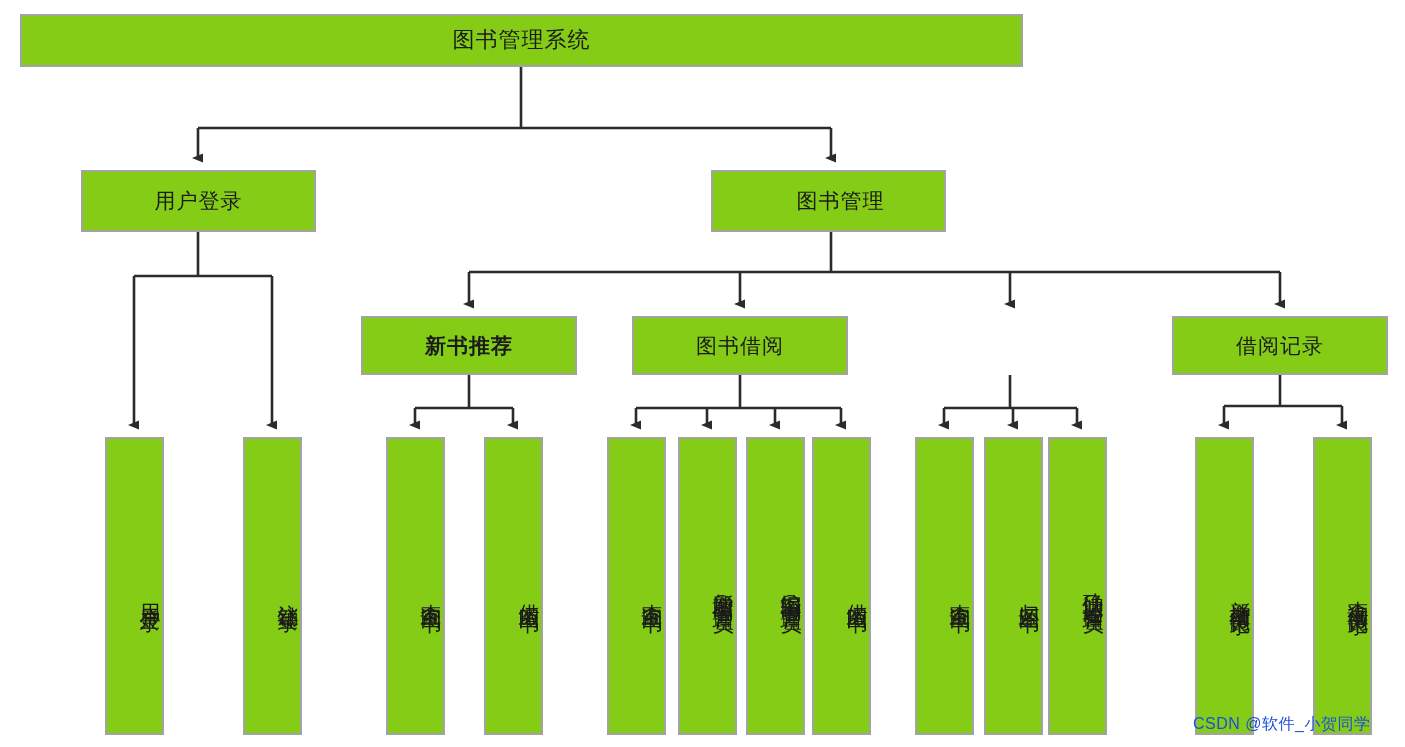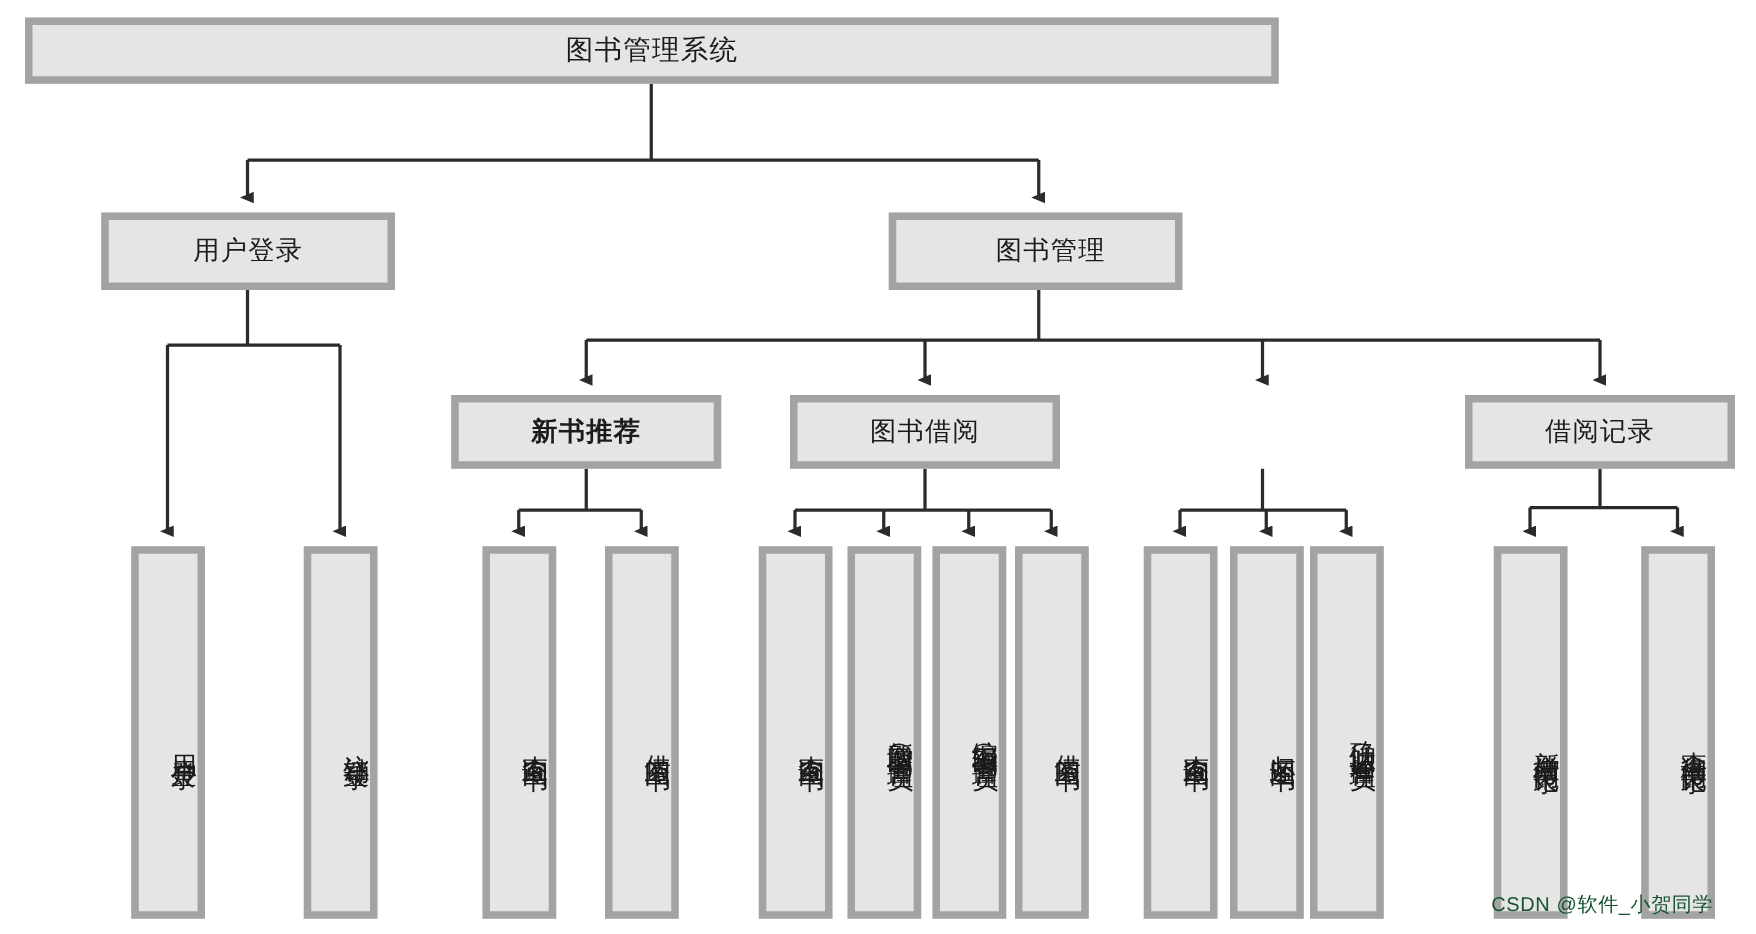--- a/index.html
+++ b/index.html
@@ -21,22 +21,22 @@
     position: absolute;
     left: 0;
     top: 0;
     width: 1405px;
     height: 747px;
     pointer-events: none;
   }
   .node {
     position: absolute;
     box-sizing: border-box;
-    background: #e5e5e5;
-    border: 6px solid #a3a3a3;
+    background: #84cc16;
+    border: 2px solid #a3a3a3;
     display: flex;
     align-items: center;
     justify-content: center;
     color: #1b1b1b;
     text-align: center;
   }
   .node.horiz {
     font-size: 21px;
     letter-spacing: 1px;
     line-height: 1.2;
@@ -53,21 +53,21 @@
     padding-top: 14px;
     align-items: flex-start;
     justify-content: center;
   }
   .node.vert.tall {
     padding-top: 6px;
   }
   .watermark {
     position: absolute;
     font-size: 16px;
-    color: #14532d;
+    color: #1d4ed8;
     white-space: nowrap;
     letter-spacing: 0.5px;
   }
 </style>
 </head>
 <body>
 
 <div id="canvas">
 
   <svg class="wires" viewBox="0 0 1405 747" xmlns="http://www.w3.org/2000/svg">

